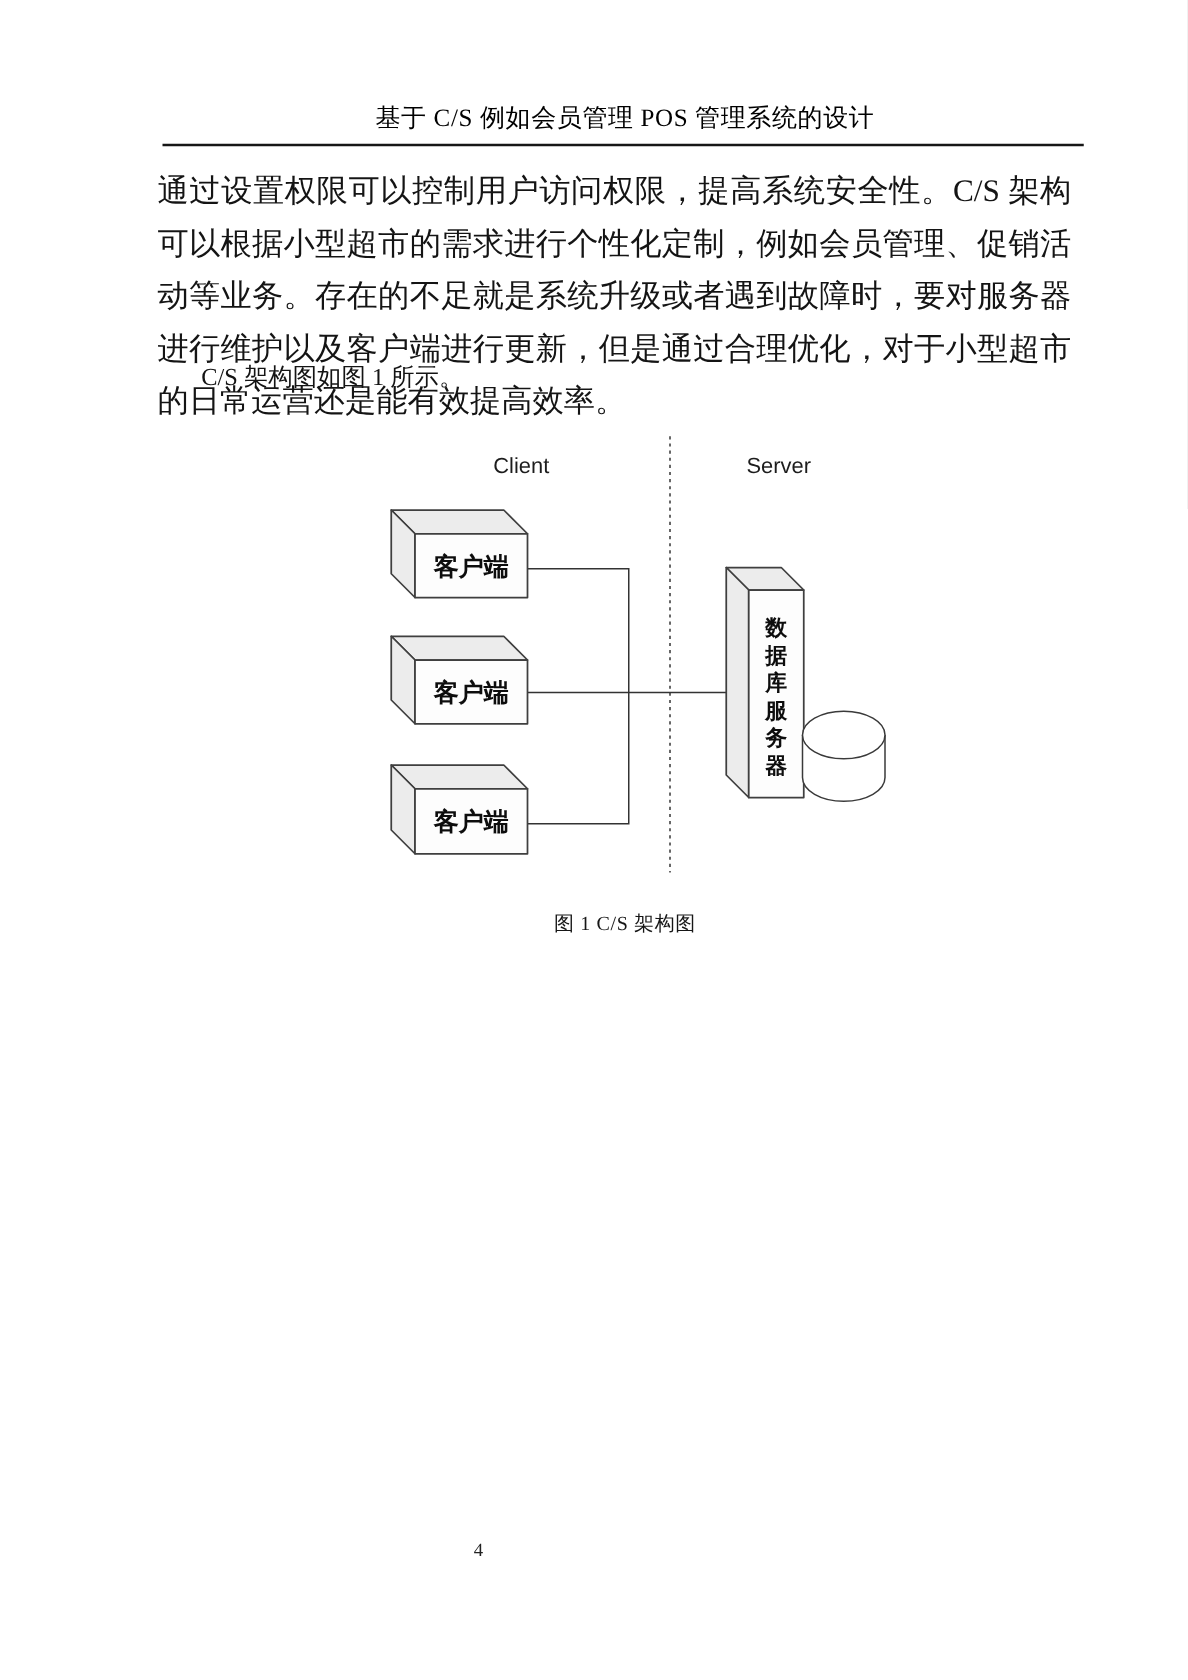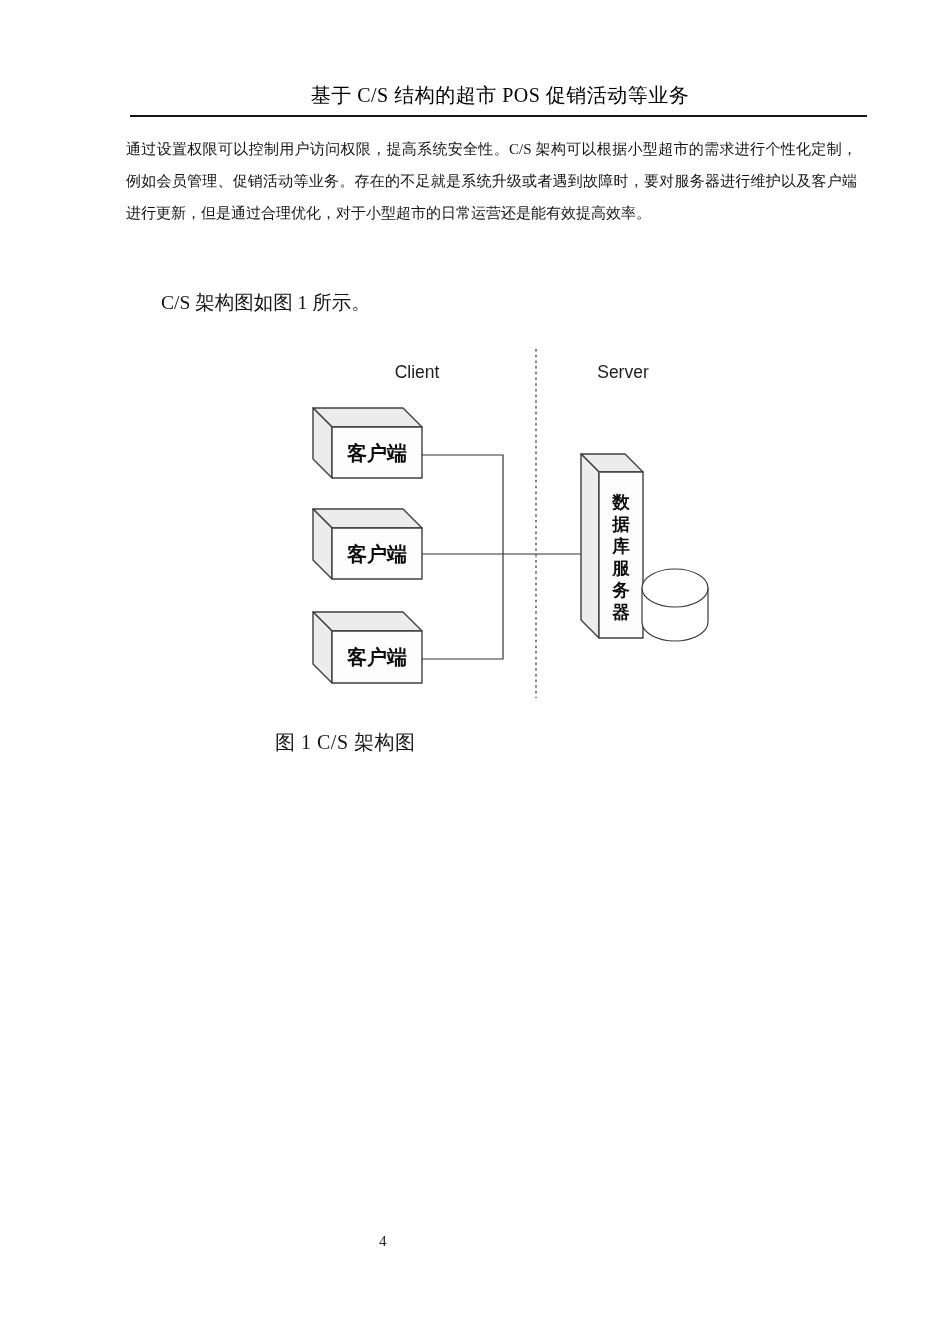--- a/index.html
+++ b/index.html
@@ -19,21 +19,21 @@
     color:#000000;
     letter-spacing:0.5px;
   }
   .header-rule{
     position:absolute;left:130px;top:115px;width:737px;height:0;
     border-top:2px solid #161616;
   }
   .body-paragraph{
     position:absolute;left:126px;top:133px;width:731px;
     margin:0;
-    font-size:15px;line-height:32px;
+    font-size:25px;line-height:42px;
     text-align:justify;text-justify:inter-ideograph;
     color:#141414;
   }
   .figure-intro{
     position:absolute;left:130px;top:284px;width:731px;
     margin:0;
     font-size:19.5px;line-height:38.5px;
     text-indent:31px;
     color:#141414;
   }
@@ -52,34 +52,35 @@
   }
   .server-char{
     font-family:"Liberation Sans","DejaVu Sans",sans-serif;
     font-size:17.5px;font-weight:bold;fill:#0d0d0d;
   }
   .connector{stroke:#333333;stroke-width:1.2;fill:none;}
   .divider{stroke:#444444;stroke-width:1.3;stroke-dasharray:2.5 3.2;fill:none;}
   .cyl{fill:#ffffff;stroke:#3a3a3a;stroke-width:1.2;}
   .figure-caption{
     position:absolute;left:275px;top:729px;width:450px;
-    font-size:20px;letter-spacing:0.5px;
+    text-align:center;
+    font-size:16px;letter-spacing:0.5px;
     color:#161616;
   }
   .page-number{
     position:absolute;left:379px;top:1233px;
     font-size:15px;color:#222222;
   }
 </style>
 </head>
 <body>
 
 <div class="page">
 
-  <div class="header-title">基于 C/S 结构的超市 POS 促销活动等业务</div>
+  <div class="header-title">基于 C/S 例如会员管理 POS 管理系统的设计</div>
   <div class="header-rule"></div>
 
   <p class="body-paragraph">通过设置权限可以控制用户访问权限，提高系统安全性。C/S 架构可以根据小型超市的需求进行个性化定制，例如会员管理、促销活动等业务。存在的不足就是系统升级或者遇到故障时，要对服务器进行维护以及客户端进行更新，但是通过合理优化，对于小型超市的日常运营还是能有效提高效率。</p>
   <p class="figure-intro">C/S 架构图如图 1 所示。</p>
 
   <svg class="diagram" width="450" height="365" viewBox="280 345 450 365" xmlns="http://www.w3.org/2000/svg">
 
     <text class="seclabel" x="417" y="378" text-anchor="middle">Client</text>
     <text class="seclabel" x="623" y="378" text-anchor="middle">Server</text>
 

